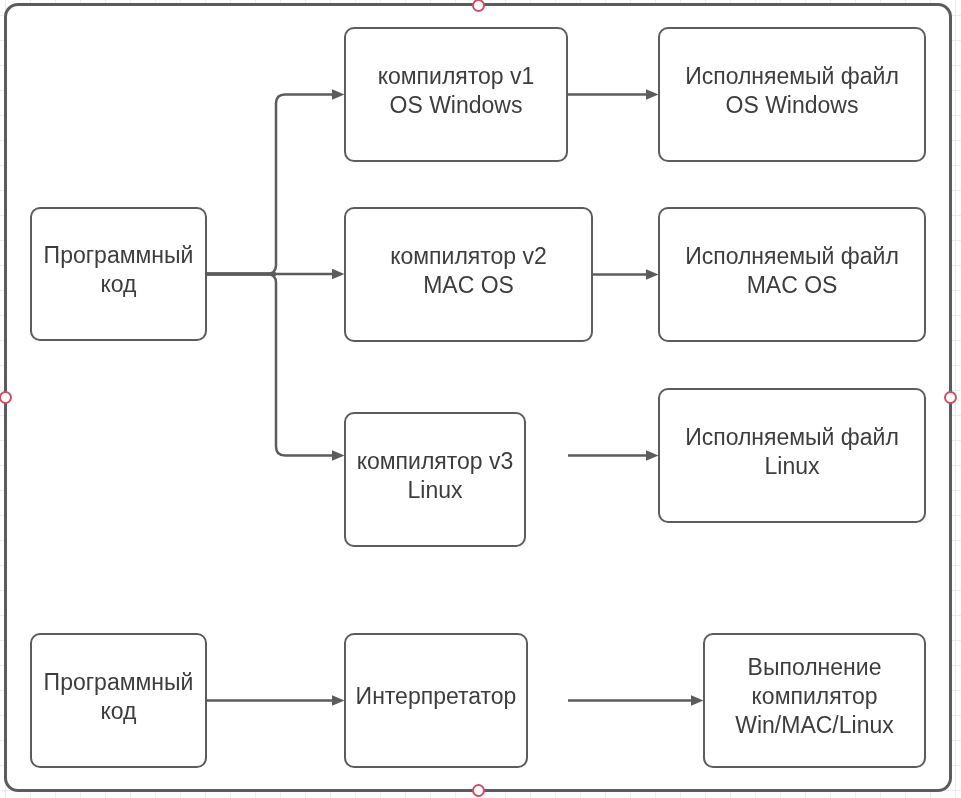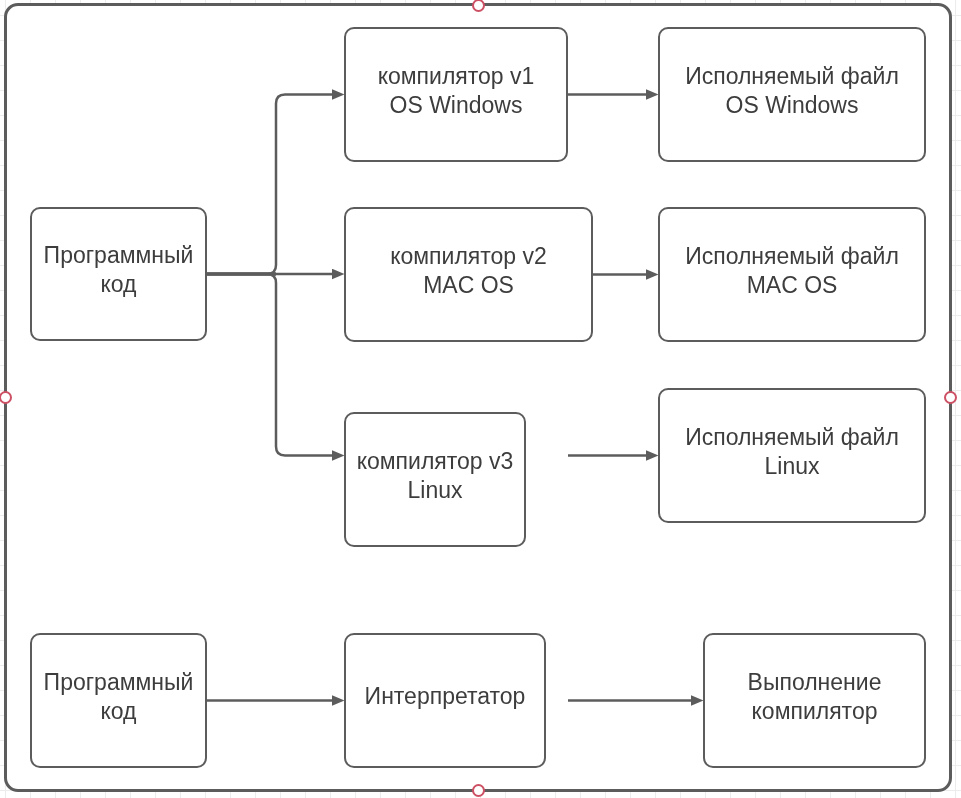--- a/index.html
+++ b/index.html
@@ -134,29 +134,30 @@
   </div>
 </div>
 
 <div class="node" style="left:30px; top:633px; width:177px; height:135px;">
   <div class="node-label">
     <div>Программный</div>
     <div>код</div>
   </div>
 </div>
 
-<div class="node" style="left:344px; top:633px; width:202px; height:135px;">
+<div class="node" style="left:344px; top:633px; width:184px; height:135px;">
   <div class="node-label">
     <div>Интерпретатор</div>
   </div>
 </div>
 
 <div class="node" style="left:703px; top:633px; width:223px; height:135px;">
   <div class="node-label">
     <div>Выполнение</div>
     <div>компилятор</div>
+    <div>Win/MAC/Linux</div>
   </div>
 </div>
 
 <div class="handle" style="left:471.5px; top:-1.5px;"></div>
 <div class="handle" style="left:-1px; top:390.5px;"></div>
 <div class="handle" style="left:943.5px; top:390.5px;"></div>
 <div class="handle" style="left:471.5px; top:783.5px;"></div>
 
 </body></html>

